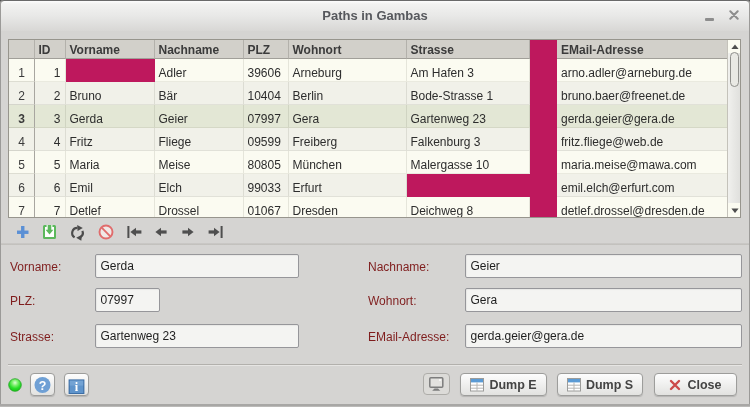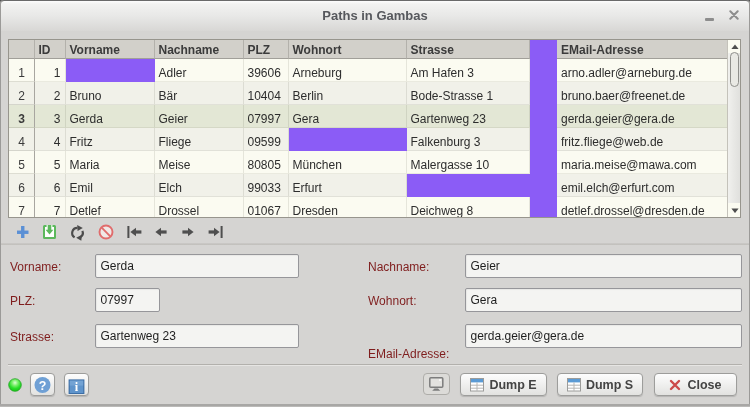--- a/index.html
+++ b/index.html
@@ -14,21 +14,21 @@
 #bedge2{position:absolute;left:0;top:406.3px;width:750px;height:0.7px;background:#bbbab8;z-index:51;}
 #titlebar{position:absolute;left:1px;top:1px;width:748px;height:30px;
   border-radius:3.5px 3.5px 0 0;
   background:linear-gradient(to bottom,#fdfdfd 0%,#f2f2f1 10%,#e8e8e7 50%,#d8d7d5 100%);}
 #title{position:absolute;left:0;top:7px;width:100%;text-align:center;
   font-size:13px;font-weight:bold;color:#56585d;}
 #btn-min{position:absolute;left:704px;top:17px;width:9px;height:2.5px;background:#8d8d8d;border-radius:1px;}
 #btn-close{position:absolute;left:728px;top:9px;width:10px;height:10px;}
 
 #grid{position:absolute;left:8px;top:39px;width:733px;height:179px;
-  border:1px solid #97958d;background:#8b5cf6;overflow:hidden;padding-left:24px;}
+  border:1px solid #97958d;background:#be185d;overflow:hidden;padding-left:24px;}
 .grow{position:absolute;left:0;width:718px;height:23px;}
 .cell{position:absolute;top:0;height:100%;padding:6.5px 0 0 4px;
   font-size:12px;color:#2d2d2d;border-right:1px solid rgba(90,90,70,0.13);
   white-space:nowrap;overflow:hidden;}
 .c0{left:0;width:26px;text-align:center;padding-left:0;}
 .c1{left:26px;width:30.5px;text-align:right;padding-right:4px;}
 .c2{left:56.5px;width:89px;}
 .c3{left:145.5px;width:89px;}
 .c4{left:234.5px;width:45px;}
 .c5{left:279.5px;width:118px;}
@@ -117,20 +117,21 @@
         <div class="cell c5">Gera</div>
         <div class="cell c6">Gartenweg 23</div>
         <div class="cell c7">gerda.geier@gera.de</div>
     </div>
     <div class="grow r-even" style="top:88px;">
       <div class="cell c0">4</div>
         <div class="cell c1">4</div>
         <div class="cell c2">Fritz</div>
         <div class="cell c3">Fliege</div>
         <div class="cell c4">09599</div>
+        <div class="cell c5">Freiberg</div>
         <div class="cell c6">Falkenburg 3</div>
         <div class="cell c7">fritz.fliege@web.de</div>
     </div>
     <div class="grow r-odd" style="top:111px;">
       <div class="cell c0">5</div>
         <div class="cell c1">5</div>
         <div class="cell c2">Maria</div>
         <div class="cell c3">Meise</div>
         <div class="cell c4">80805</div>
         <div class="cell c5">München</div>
@@ -212,21 +213,21 @@
   <div class="lbl" style="left:368px;top:260px;">Nachname:</div>
   <div class="field" style="left:465px;top:254px;width:277px;">Geier</div>
 
   <div class="lbl" style="left:10px;top:294px;">PLZ:</div>
   <div class="field" style="left:95px;top:288px;width:65px;">07997</div>
   <div class="lbl" style="left:368px;top:294px;">Wohnort:</div>
   <div class="field" style="left:465px;top:288px;width:277px;">Gera</div>
 
   <div class="lbl" style="left:10px;top:330px;">Strasse:</div>
   <div class="field" style="left:95px;top:324px;width:204px;">Gartenweg 23</div>
-  <div class="lbl" style="left:368px;top:347px;">EMail-Adresse:</div>
+  <div class="lbl" style="left:368px;top:330px;">EMail-Adresse:</div>
   <div class="field" style="left:465px;top:324px;width:277px;">gerda.geier@gera.de</div>
 
   <div id="sep"></div>
   <div style="position:absolute;left:1px;top:242.5px;width:748px;height:2.5px;
     background:linear-gradient(to bottom,rgba(160,158,154,0.18),#c0beba);"></div>
 
   <svg style="position:absolute;left:8px;top:377.5px;" width="14" height="14" viewBox="0 0 14 14">
     <defs>
         <radialGradient id="led" cx="0.5" cy="0.32" r="0.75">
       <stop offset="0%" stop-color="#dcffd4"></stop>

